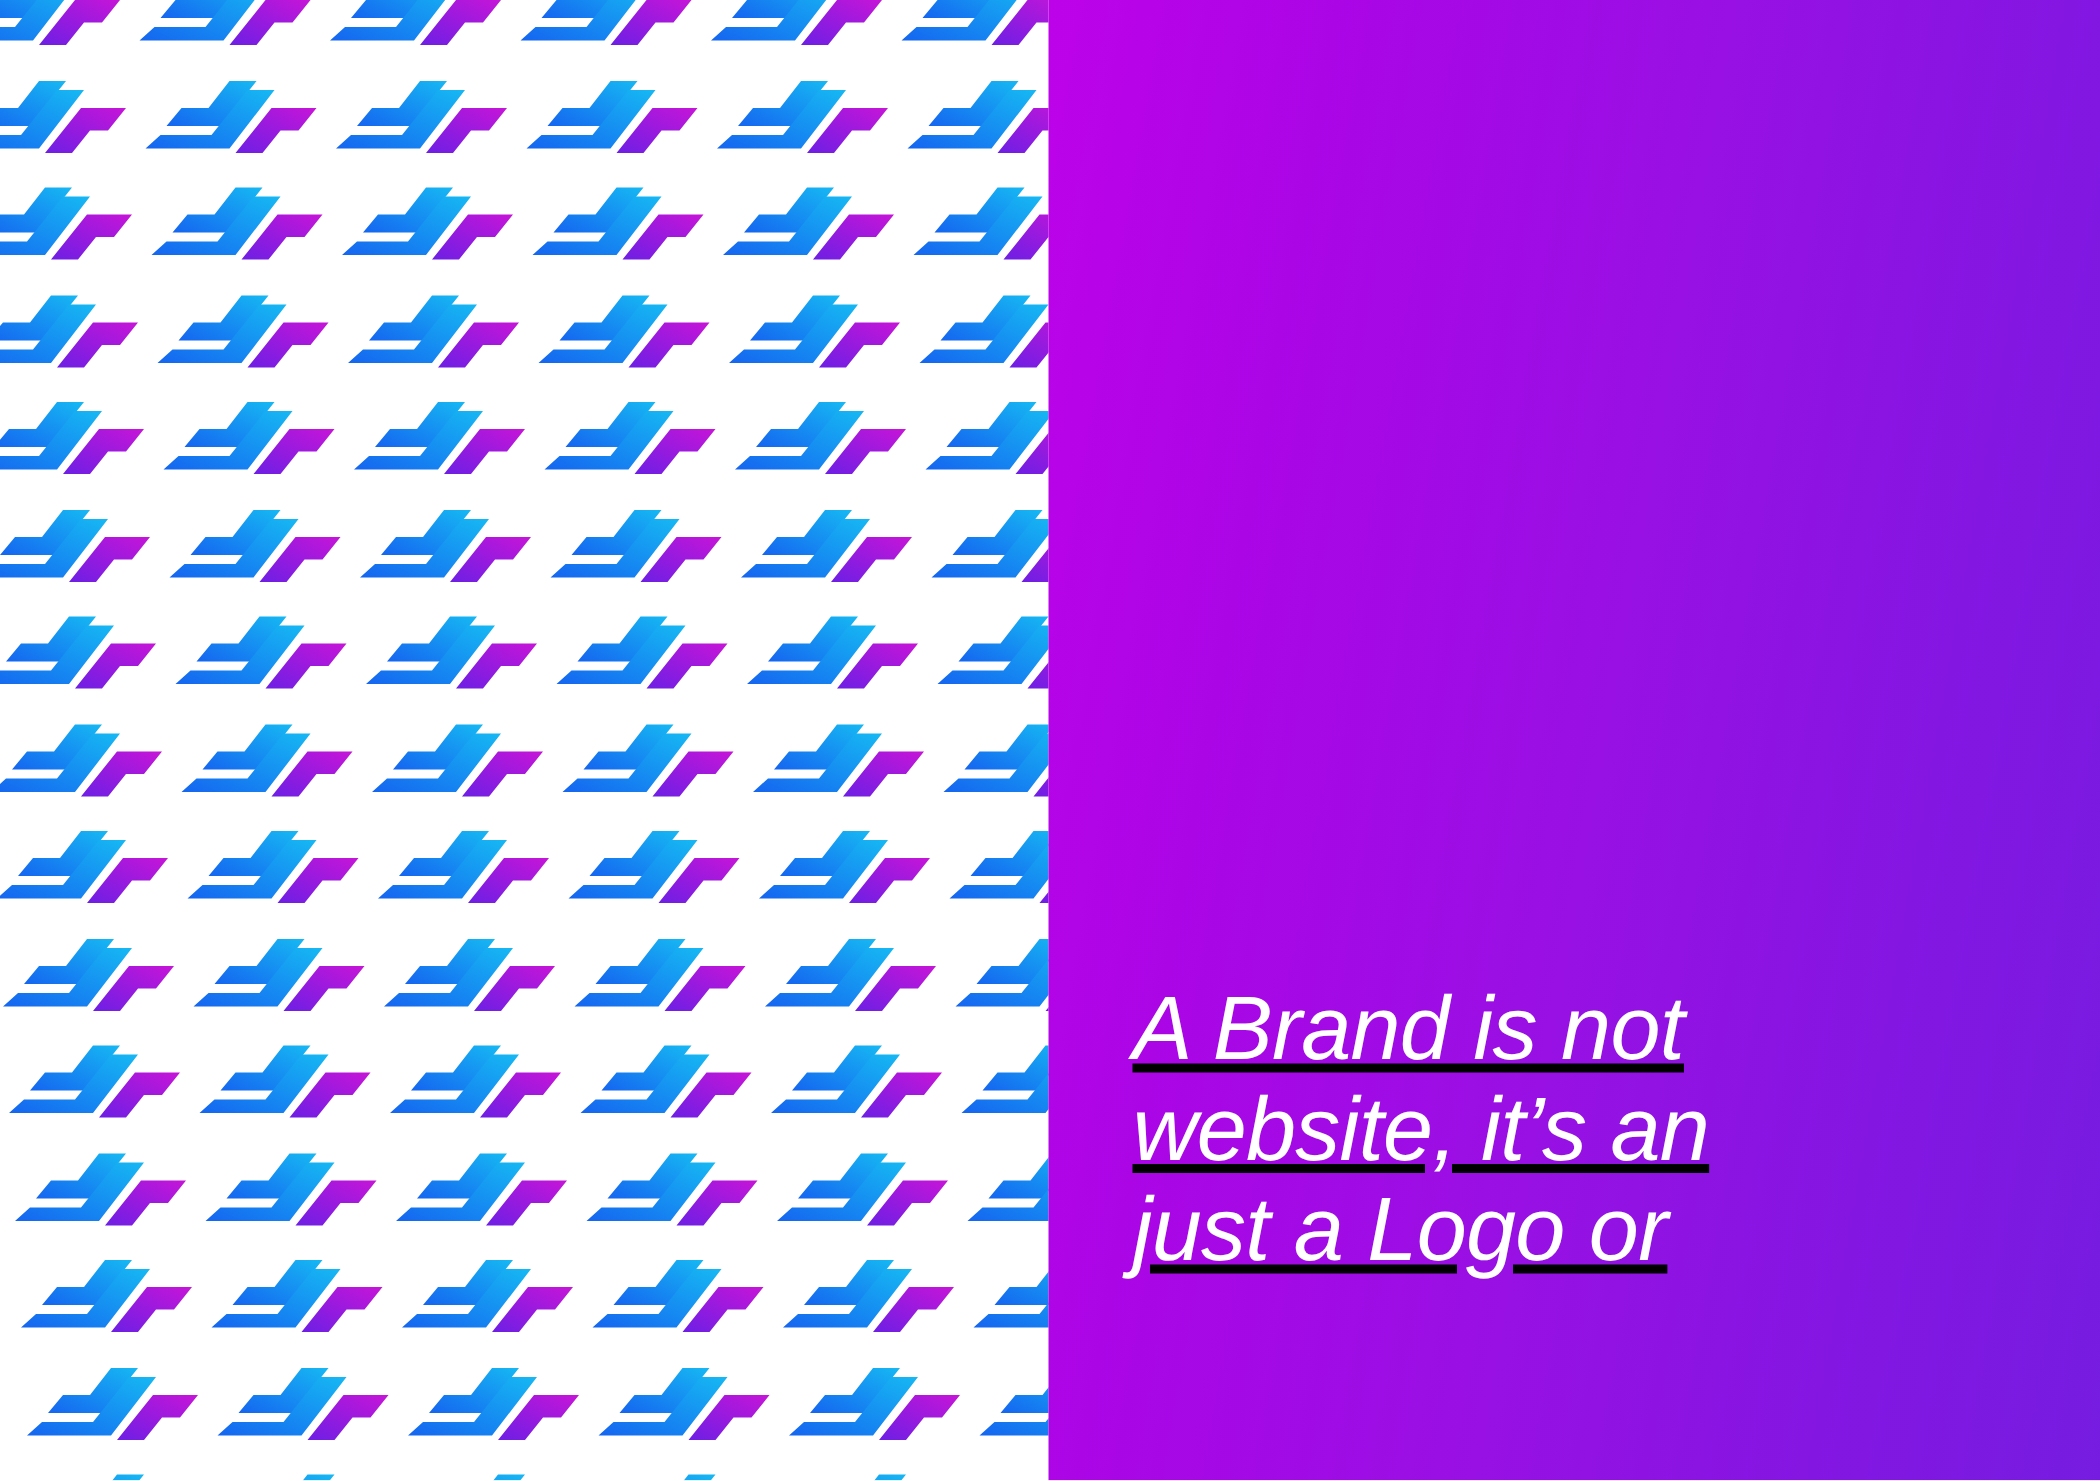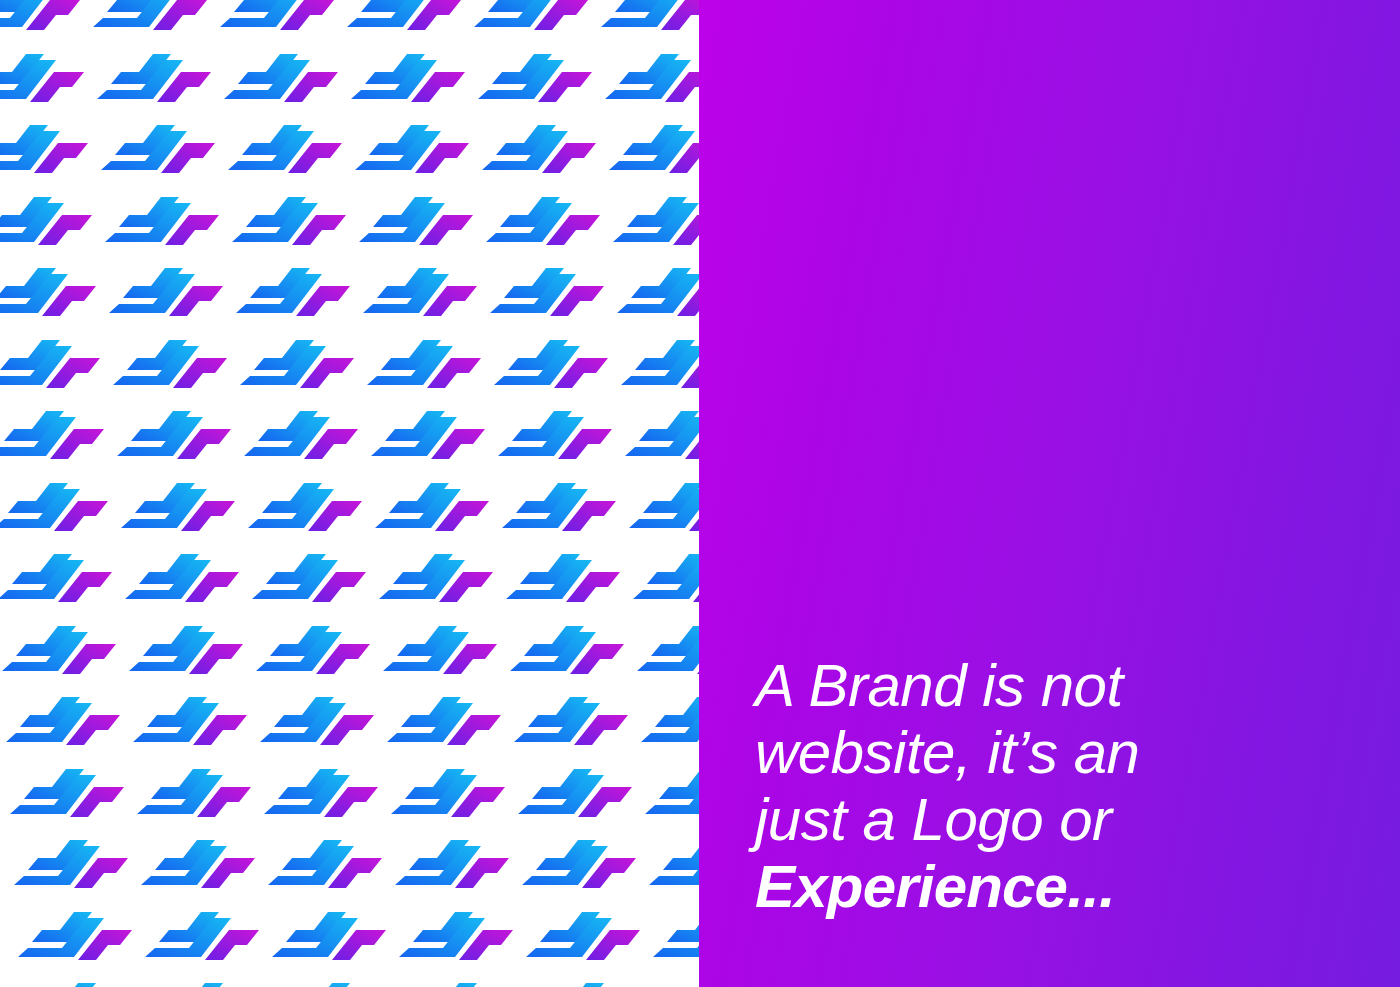--- a/index.html
+++ b/index.html
@@ -37,20 +37,21 @@
     left:699px; top:0;
     width:701px; height:987px;
     background:linear-gradient(100deg,#bd02e9 0%,#ab05e6 22%,#9810e4 52%,#8416e2 78%,#761ce1 100%);
     overflow:hidden;
   }
   #quote-block{
     position:absolute;
     left:56px;
     top:652px;
     width:620px;
+    text-decoration:underline;
   }
   .quote-line{
     display:block;
     color:#ffffff;
     font-style:italic;
     font-size:60px;
     line-height:67px;
     letter-spacing:-0.5px;
     white-space:nowrap;
   }
@@ -1864,17 +1865,16 @@
       <path d="M 86,22 L 116,22 L 104,37 L 92,37 L 80,52 L 62,52 Z" fill="url(#pg89)"></path>
     </svg>
       </div>
     </div>
 
   <div id="quote-panel">
     <div id="quote-block">
       <span class="quote-line regular">A Brand is not</span>
       <span class="quote-line regular">website, it’s an</span>
       <span class="quote-line regular">just a Logo or</span>
-      <span class="quote-line heavy">Experience...</span>
     </div>
   </div>
 
 </div>
 
 </body></html>

